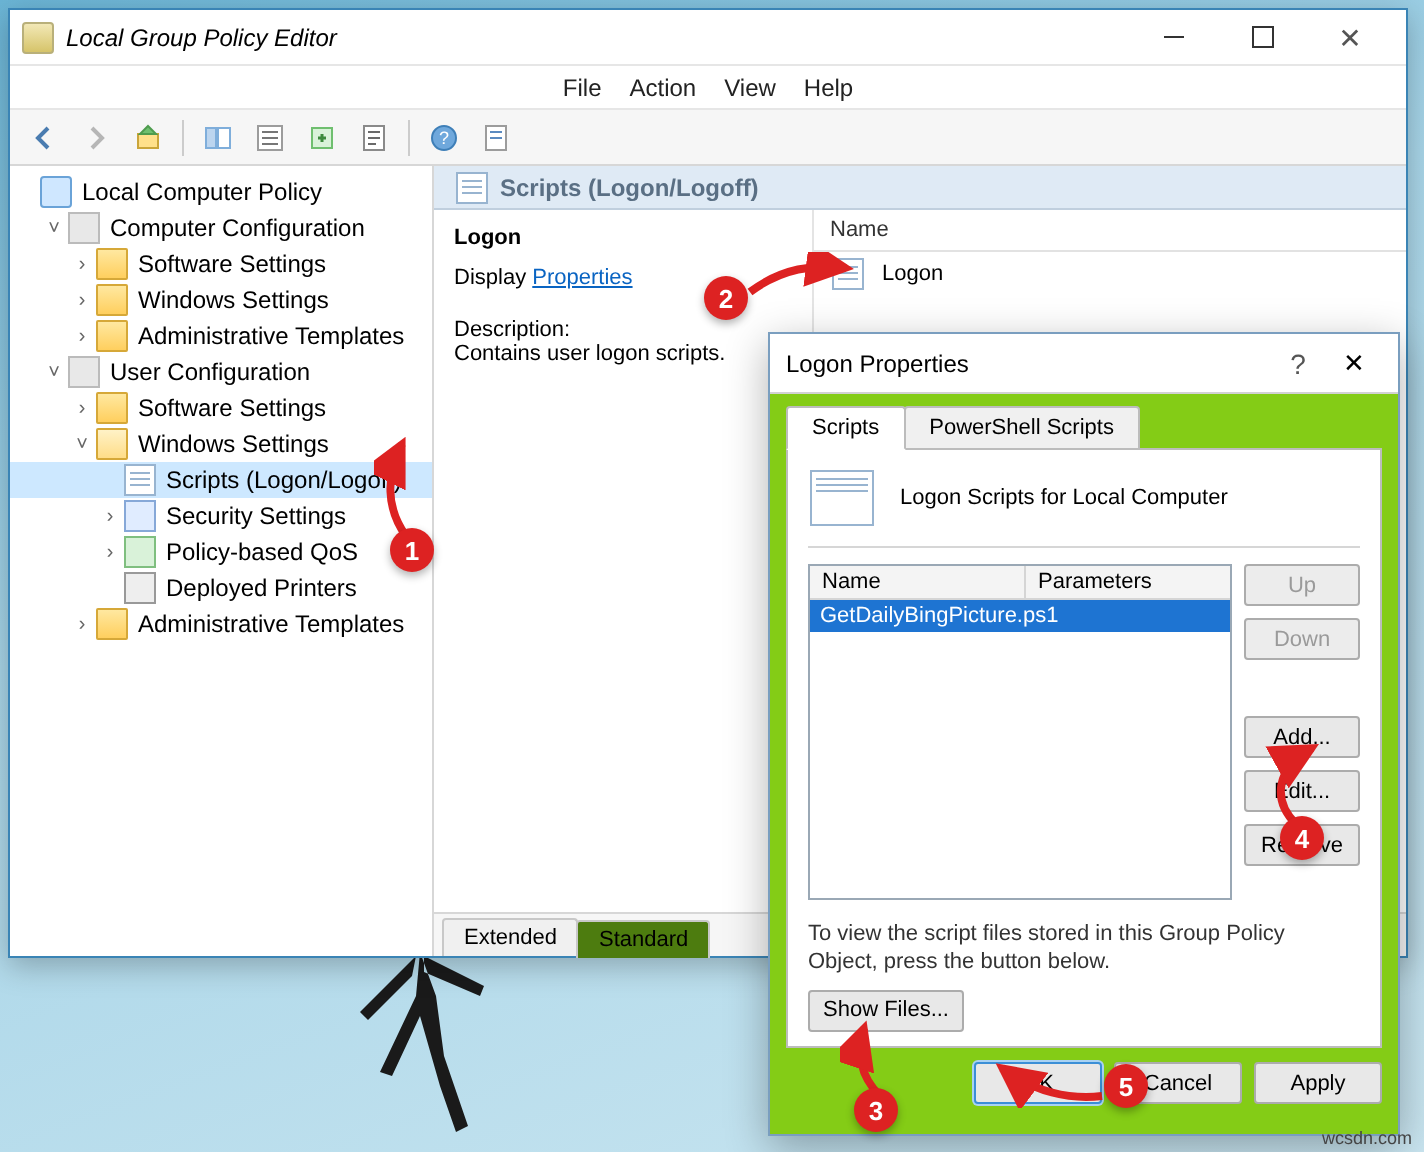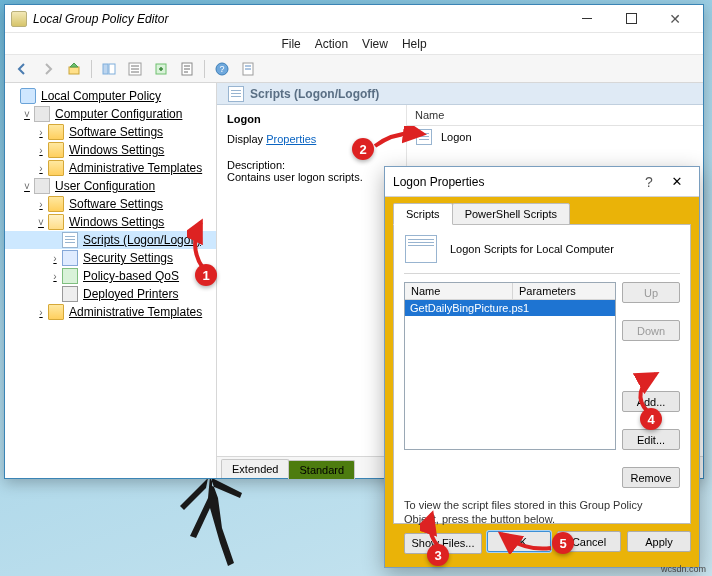--- a/index.html
+++ b/index.html
@@ -15,21 +15,21 @@
   .winbtn.min::before { content:""; display:block; width:10px; height:1px; background:#333; }
   .winbtn.max::before { content:""; display:block; width:9px; height:9px; border:1px solid #333; }
   .winbtn.close { font-size:14px; line-height:1; }
   .menubar { height: 22px; display:flex; align-items:center; gap:14px; padding:0 10px; font-size:12px; color:#222; border-bottom:1px solid #e6e6e6;justify-content:center; }
   .toolbar { height: 28px; display:flex; align-items:center; gap:4px; padding:0 6px; border-bottom:1px solid #d7d7d7; background:#f6f6f6; }
   .tbtn { width:22px; height:22px; display:flex; align-items:center; justify-content:center; border:1px solid transparent; border-radius:2px; }
   .tbtn svg { width:16px; height:16px; }
   .tsep { width:1px; height:18px; background:#ccc; margin:0 2px; }
 
   .gpbody { display:flex; height: calc(100% - 28px - 22px - 28px); }
-  .treepane { width: 212px; border-right:1px solid #d7d7d7; overflow:auto; font-size:12px; padding:4px 0;text-decoration:underline; }
+  .treepane { width: 212px; border-right:1px solid #d7d7d7; overflow:auto; font-size:12px; padding:4px 0; }
   .treeitem { display:flex; align-items:center; height:18px; padding-right:4px; white-space:nowrap; }
   .treeitem .exp { width:12px; text-align:center; color:#666; font-size:10px; cursor:default; }
   .treeitem .exp.empty { visibility:hidden; }
   .ticon-sm { width:16px; height:16px; margin:0 3px 0 1px; flex-shrink:0; }
   .ic-root { background:#cfe7ff; border:1px solid #6aa3d8; border-radius:2px; }
   .ic-comp { background:#e8e8e8; border:1px solid #bbb; }
   .ic-folder { background:linear-gradient(#ffe8a0,#ffcf5e); border:1px solid #d6a838; border-radius:1px; }
   .ic-folder-open { background:linear-gradient(#fff2c7,#ffdd88); border:1px solid #d6a838; border-radius:1px; }
   .ic-script { background:#fff; border:1px solid #98b4d0; position:relative; }
   .ic-script::after { content:""; position:absolute; left:2px; right:2px; top:3px; height:1px; background:#98b4d0; box-shadow:0 3px 0 #98b4d0, 0 6px 0 #98b4d0; }
@@ -50,41 +50,41 @@
   .rp-desc .link { color:#0a64c2; text-decoration:underline; }
   .rp-desc .dlabel { margin-top:14px; }
   .rp-list { flex:1; }
   .rp-list-head { border-bottom:1px solid #e2e2e2; padding:4px 8px; color:#333; }
   .rp-list-row { padding:3px 8px; display:flex; align-items:center; gap:6px; }
   .rp-tabs { height:22px; border-top:1px solid #d7d7d7; display:flex; align-items:flex-end; padding-left:4px; background:#f6f6f6; }
   .rp-tab { font-size:11px; padding:3px 10px; border:1px solid #c8c8c8; border-bottom:none; background:#f0f0f0; margin-right:-1px; border-radius:2px 2px 0 0; }
   .rp-tab.active { background:#4d7c0f; position:relative; top:1px; }
 
   
-  .dialog { position: absolute; left: 384px; top: 166px; width: 316px; height: 402px; background:#eab308; border:1px solid #7a9ebf; box-shadow:0 6px 20px rgba(0,0,0,.3); font-size:11px; }
+  .dialog { position: absolute; left: 384px; top: 166px; width: 316px; height: 402px; background:#84cc16; border:1px solid #7a9ebf; box-shadow:0 6px 20px rgba(0,0,0,.3); font-size:11px; }
   .dlg-title { height:30px; background:#fff; border-bottom:1px solid #d2d2d2; display:flex; align-items:center; padding:0 8px; }
   .dlg-title .t { flex:1; font-size:12px; }
   .dlg-title .help { width:28px; text-align:center; font-size:14px; color:#555; }
   .dlg-title .close { width:28px; text-align:center; font-size:13px; }
   .dlg-tabs { display:flex; padding:6px 8px 0 8px; }
   .dlg-tab { padding:4px 12px; border:1px solid #bcbcbc; background:#f0f0f0; font-size:11px; margin-right:-1px; border-radius:2px 2px 0 0; }
   .dlg-tab.active { background:#fff; border-bottom-color:#fff; position:relative; z-index:1; }
   .dlg-client { margin:0 8px 6px 8px; background:#fff; border:1px solid #bcbcbc; padding:10px 10px 8px 10px; position:relative; top:-1px; height:300px; }
   .dlg-row1 { display:flex; align-items:center; gap:10px; margin-bottom:10px; }
   .dlg-row1 .big-ico { width:32px; height:28px; }
   .dlg-hr { border:none; border-top:1px solid #d6d6d6; margin:6px 0 8px 0; }
   .dlg-grid { display:flex; gap:6px; }
   .lv { flex:1; border:1px solid #9aa8b5; background:#fff; height:168px; }
   .lv-head { display:flex; background:#f4f4f4; border-bottom:1px solid #d5d5d5; font-size:11px; }
   .lv-head div { padding:2px 6px; border-right:1px solid #d5d5d5; }
   .lv-head .c1 { width:108px; } .lv-head .c2 { flex:1; border-right:none; }
   .lv-row { display:flex; font-size:11px; }
   .lv-row .c1 { width:108px; padding:2px 5px; } .lv-row .c2 { flex:1; padding:2px 5px; }
   .lv-row.sel { background:#1e74d2; color:#fff; }
-  .btncol { width:58px; display:flex; flex-direction:column; gap:17px; }
+  .btncol { width:58px; display:flex; flex-direction:column; gap:6px; }
   .wbtn { height:21px; font-size:11px; background:#e8e8e8; border:1px solid #acacac; border-radius:2px; }
   .wbtn:disabled { color:#9a9a9a; background:#ececec; }
   .dlg-bottom-note { font-size:11px; color:#333; margin-top:10px; line-height:1.3; }
   .dlg-buttons { display:flex; justify-content:flex-end; gap:6px; padding:0 8px 8px 8px; }
   .dlg-buttons .wbtn { width:64px; }
   .dlg-buttons .wbtn.primary { border-color:#3b8fd6; box-shadow:0 0 0 1px #a9d2f3; }
 
   
   .callout { position:absolute; width:22px; height:22px; border-radius:50%; background:#d22; color:#fff; font-weight:bold; font-size:13px; display:flex; align-items:center; justify-content:center; box-shadow:0 2px 4px rgba(0,0,0,.3); z-index:50; }
   .arrow { position:absolute; z-index:49; color:#d22; }

